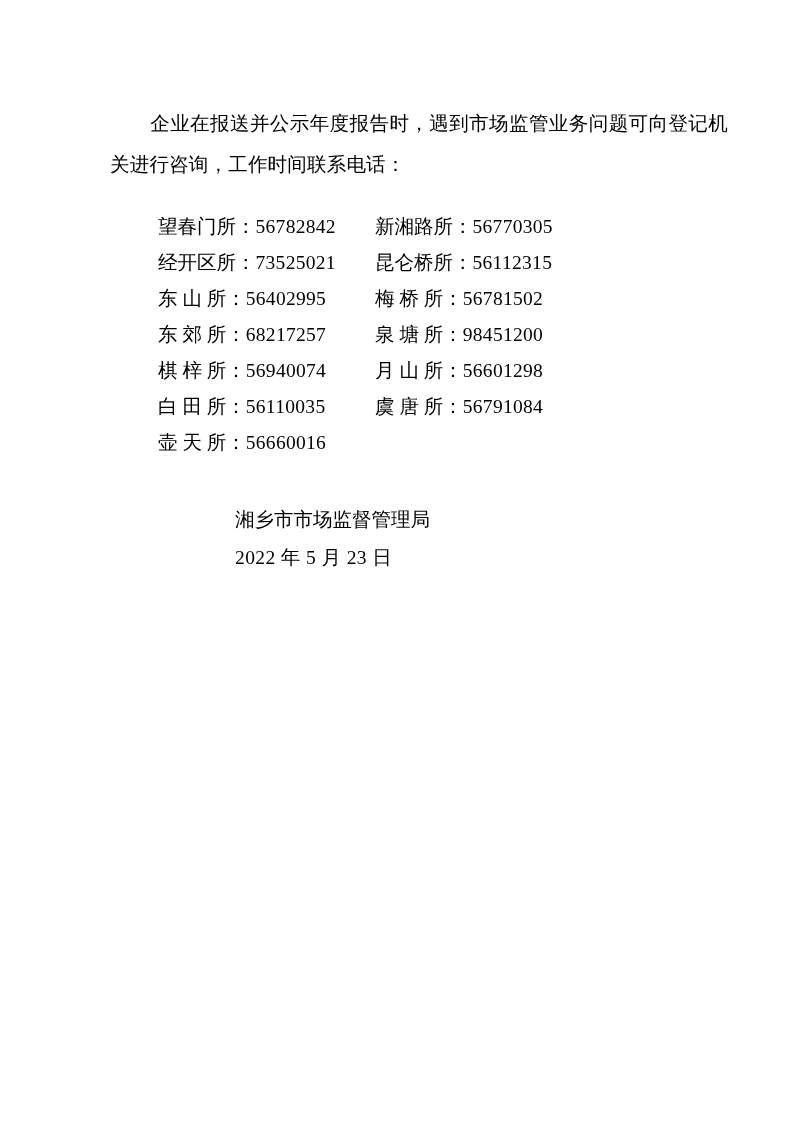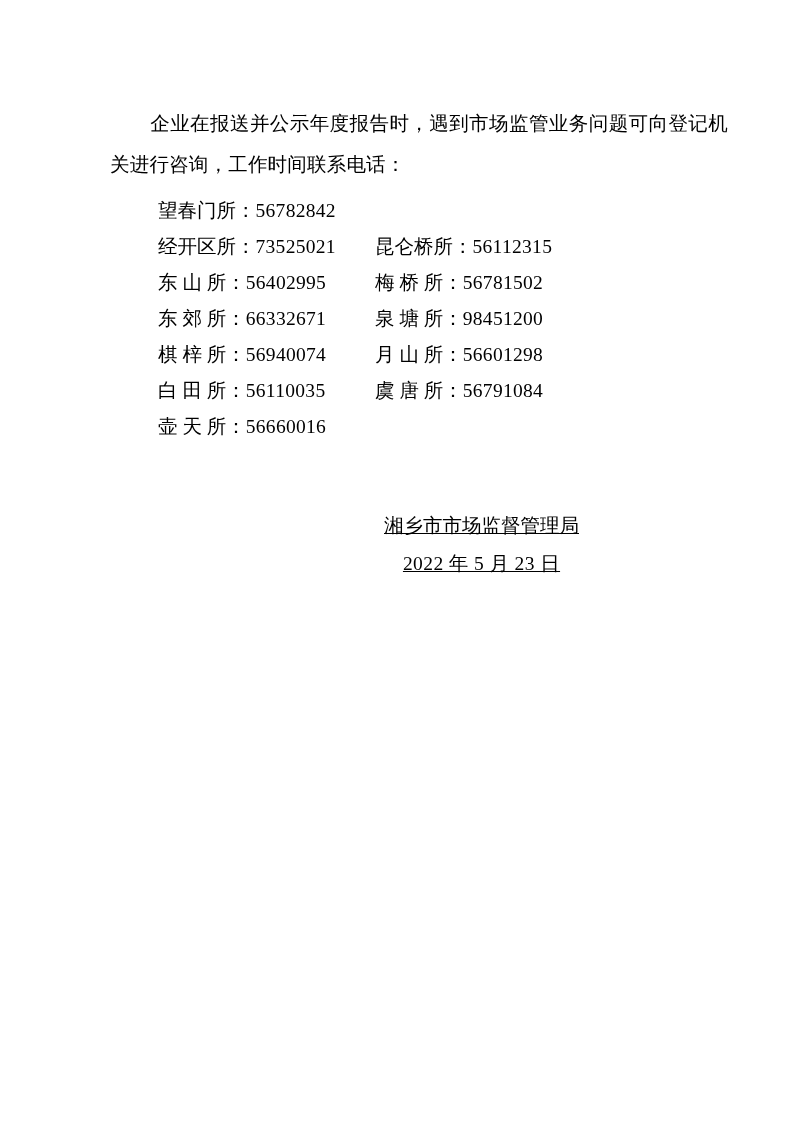--- a/index.html
+++ b/index.html
@@ -29,21 +29,21 @@
     line-height: 41px;
     text-align: justify;
     text-justify: inter-ideograph;
     letter-spacing: 0.2px;
   }
   .para .indent {
     display: inline-block;
     width: 40px;
   }
   .contact-list {
-    margin-top: 8px;
+    margin-top: 24px;
   }
   .contact-row {
     display: flex;
     line-height: 36px;
     font-size: 19.5px;
   }
   .col-left {
     width: 255px;
     padding-left: 48px;
     box-sizing: border-box;
@@ -59,26 +59,25 @@
     display: inline-block;
   }
   .sep {
     display: inline-block;
   }
   .num {
     display: inline-block;
     letter-spacing: 0.3px;
   }
   .signature {
-    margin-top: 62px;
-    text-align: center;
+    margin-top: 40px;
+    text-align: left;
     font-size: 19.5px;
     line-height: 38px;
     padding-left: 125px;
-    text-decoration: underline;
   }
   .sig-line {
     display: block;
   }
   .sig-date {
     letter-spacing: 0.4px;
   }
 </style>
 </head>
 <body>
@@ -88,20 +87,23 @@
   <div class="para">
     <span class="indent"></span><span>企业在报送并公示年度报告时，遇到市场监管业务问题可向登记机关进行咨询，工作时间联系电话：</span>
   </div>
 
   <div class="contact-list">
 
     <div class="contact-row">
       <div class="col-left">
         <span class="name">望春门所</span><span class="sep">：</span><span class="num">56782842</span>
       </div>
+      <div class="col-right">
+        <span class="name">新湘路所</span><span class="sep">：</span><span class="num">56770305</span>
+      </div>
     </div>
 
     <div class="contact-row">
       <div class="col-left">
         <span class="name">经开区所</span><span class="sep">：</span><span class="num">73525021</span>
       </div>
       <div class="col-right">
         <span class="name">昆仑桥所</span><span class="sep">：</span><span class="num">56112315</span>
       </div>
     </div>
@@ -110,21 +112,21 @@
       <div class="col-left">
         <span class="name">东 山 所</span><span class="sep">：</span><span class="num">56402995</span>
       </div>
       <div class="col-right">
         <span class="name">梅 桥 所</span><span class="sep">：</span><span class="num">56781502</span>
       </div>
     </div>
 
     <div class="contact-row">
       <div class="col-left">
-        <span class="name">东 郊 所</span><span class="sep">：</span><span class="num">66332671</span>
+        <span class="name">东 郊 所</span><span class="sep">：</span><span class="num">68217257</span>
       </div>
       <div class="col-right">
         <span class="name">泉 塘 所</span><span class="sep">：</span><span class="num">98451200</span>
       </div>
     </div>
 
     <div class="contact-row">
       <div class="col-left">
         <span class="name">棋 梓 所</span><span class="sep">：</span><span class="num">56940074</span>
       </div>

